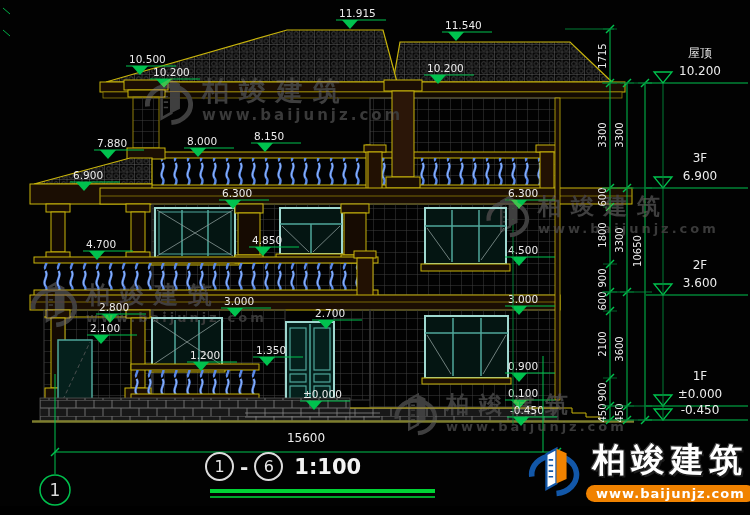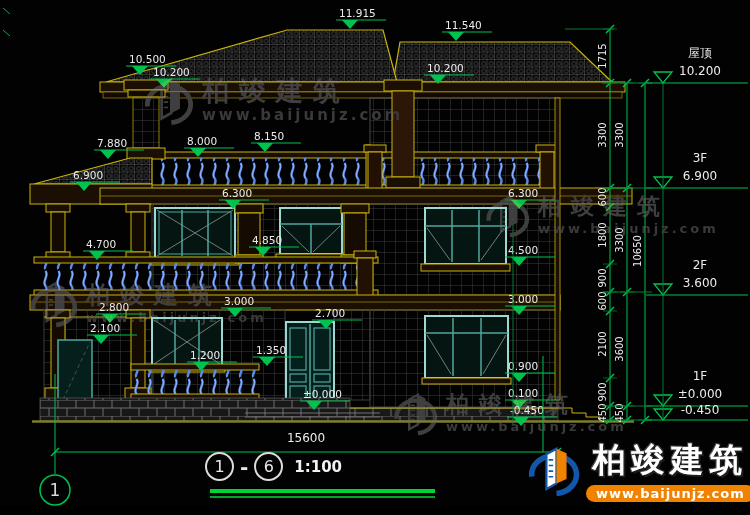--- a/index.html
+++ b/index.html
@@ -11,21 +11,21 @@
        mix-blend-mode:lighten;pointer-events:none;}
   .wmk .txt{display:flex;flex-direction:column;line-height:1;}
   .wmk .brand{font-weight:bold;color:#3f3f3f;letter-spacing:10px;white-space:nowrap;}
   .wmk .site{font-weight:bold;color:#3a3a3a;letter-spacing:3px;margin-top:4px;white-space:nowrap;}
   
   #titleblock{position:absolute;left:205px;top:452px;z-index:4;display:flex;align-items:center;gap:5px;}
   .circ{width:25px;height:25px;border:2px solid #dcdcdc;border-radius:50%;color:#e8e8e8;
         display:flex;align-items:center;justify-content:center;font-size:16px;flex:0 0 auto;}
   .tdash{color:#e8e8e8;font-size:20px;font-weight:bold;margin:0 1px;}
   .tname{color:#f2f2f2;font-size:27px;font-weight:bold;letter-spacing:2px;white-space:nowrap;}
-  .tscale{color:#f2f2f2;font-size:15px;font-weight:bold;margin-left:6px;}
+  .tscale{color:#f2f2f2;font-size:21px;font-weight:bold;margin-left:6px;}
   .uline1{position:absolute;left:210px;top:489px;width:225px;height:4px;background:#00d435;z-index:4;}
   .uline2{position:absolute;left:210px;top:496px;width:225px;height:2px;background:#00a52a;z-index:4;}
   
   #brandlogo{position:absolute;left:524px;top:438px;z-index:5;display:flex;align-items:center;gap:6px;}
   #brandlogo .txt{display:flex;flex-direction:column;align-items:center;}
   #brandlogo .brand{color:#fff;font-size:33px;font-weight:bold;letter-spacing:6px;white-space:nowrap;
      text-shadow:2px 2px 0 #1c1c1c,-1px -1px 0 #4a4a4a,1px -1px 0 #333,-1px 1px 0 #333;}
   #brandlogo .site{margin-top:2px;background:#f08200;border-radius:9px;color:#fff;font-weight:bold;
      font-size:13px;letter-spacing:1px;padding:1px 10px;white-space:nowrap;}
 </style>

